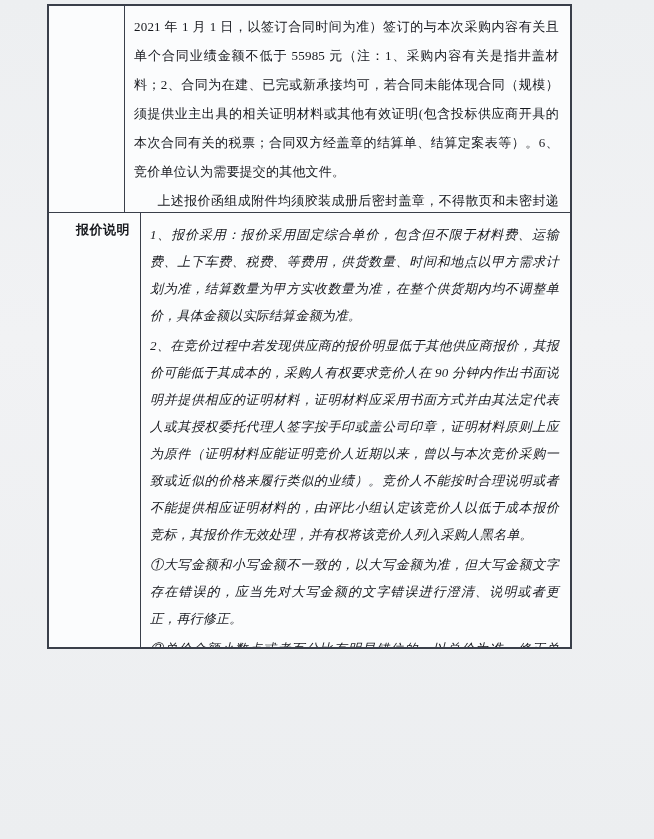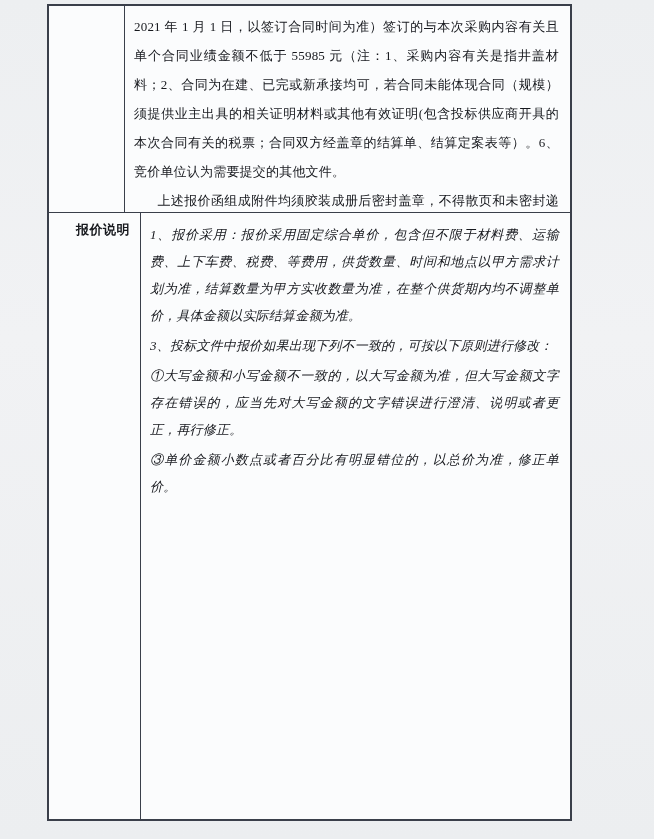--- a/index.html
+++ b/index.html
@@ -11,21 +11,21 @@
   }
   .scan-page {
     position: relative;
     width: 654px; height: 839px;
     background:
       linear-gradient(180deg, #edeff1 0%, #f1f2f4 40%, #eceef0 100%);
   }
   .doc-table {
     position: absolute;
     left: 47px; top: 4px;
-    width: 525px; height: 817px;
+    width: 525px; height: 645px;
     border: 2px solid #3a3f4a;
     background: #fbfcfd;
     display: flex;
     flex-direction: column;
   }
   .trow {
     display: flex;
     border-bottom: 1.5px solid #3a3f4a;
     overflow: hidden;
   }
@@ -90,21 +90,21 @@
         <p>2021 年 1 月 1 日，以签订合同时间为准）签订的与本次采购内容有关且单个合同业绩金额不低于 55985 元（注：1、采购内容有关是指井盖材料；2、合同为在建、已完或新承接均可，若合同未能体现合同（规模）须提供业主出具的相关证明材料或其他有效证明(包含投标供应商开具的本次合同有关的税票；合同双方经盖章的结算单、结算定案表等）。6、竞价单位认为需要提交的其他文件。</p>
         <p class="p-indent">上述报价函组成附件均须胶装成册后密封盖章，不得散页和未密封递交，未按要求胶装密封的，采购人可以拒收竞价文件)，。</p>
       </div>
     </div>
 
 
     <div class="trow row-quote-notes">
       <div class="cell-label">报价说明</div>
       <div class="cell-content">
         <p>1、报价采用：报价采用固定综合单价，包含但不限于材料费、运输费、上下车费、税费、等费用，供货数量、时间和地点以甲方需求计划为准，结算数量为甲方实收数量为准，在整个供货期内均不调整单价，具体金额以实际结算金额为准。</p>
-        <p>3、投标文件中报价如果出现下列不一致的，可按以下原则进行修改：</p>
+        <p>2、在竞价过程中若发现供应商的报价明显低于其他供应商报价，其报价可能低于其成本的，采购人有权要求竞价人在 90 分钟内作出书面说明并提供相应的证明材料，证明材料应采用书面方式并由其法定代表人或其授权委托代理人签字按手印或盖公司印章，证明材料原则上应为原件（证明材料应能证明竞价人近期以来，曾以与本次竞价采购一致或近似的价格来履行类似的业绩）。竞价人不能按时合理说明或者不能提供相应证明材料的，由评比小组认定该竞价人以低于成本报价竞标，其报价作无效处理，并有权将该竞价人列入采购人黑名单。</p>
         <p>①大写金额和小写金额不一致的，以大写金额为准，但大写金额文字存在错误的，应当先对大写金额的文字错误进行澄清、说明或者更正，再行修正。</p>
         <p>③单价金额小数点或者百分比有明显错位的，以总价为准，修正单价。</p>
 
       </div>
     </div>
 
   </div>
 </div>
 
 </body></html>

